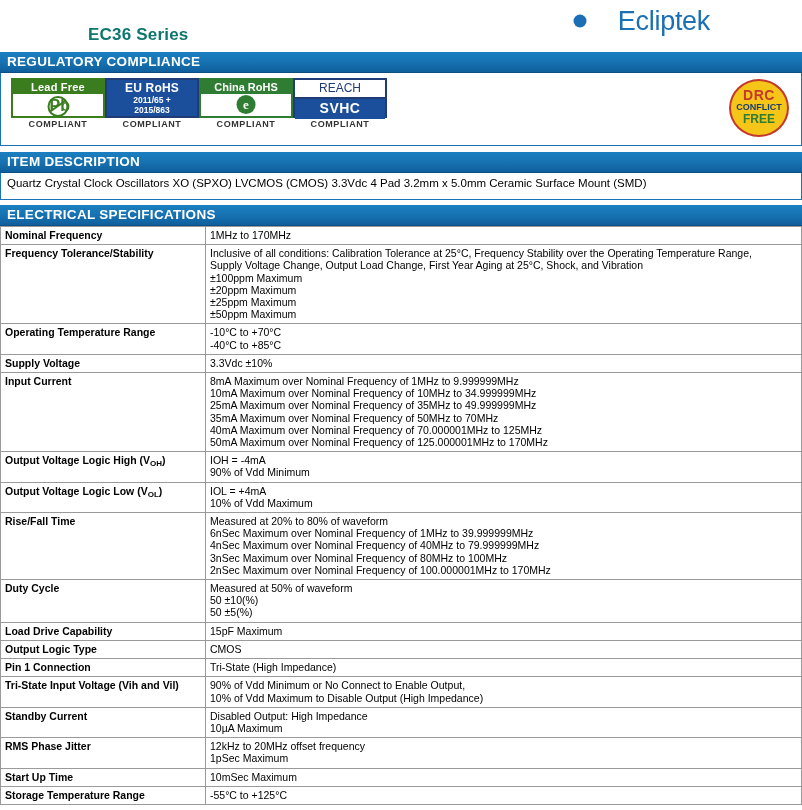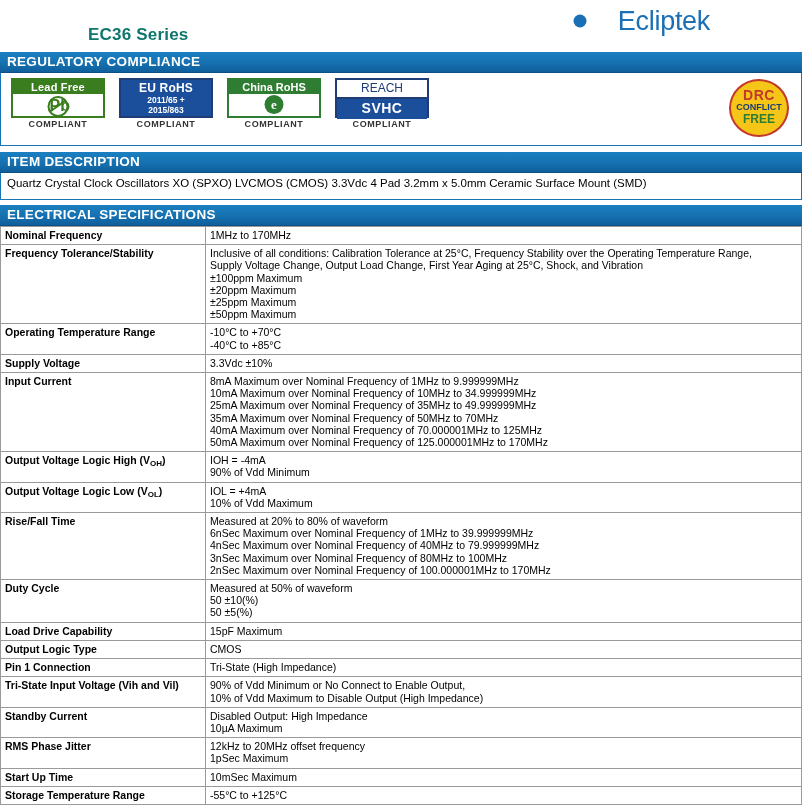--- a/index.html
+++ b/index.html
@@ -74,21 +74,20 @@
   .reg-body {
     position: relative;
     height: 72px;
     background: #ffffff;
     border-left: 1px solid #1874b4;
     border-right: 1px solid #1874b4;
     border-bottom: 1px solid #1874b4;
   }
   .badges {
     display: flex;
-    gap: 14px;
     padding: 5px 0 0 10px;
     align-items: flex-start;
   }
   .badge {
     width: 94px;
     text-align: center;
     font-size: 8.5px;
   }
   .badge .cap {
     display: block;

